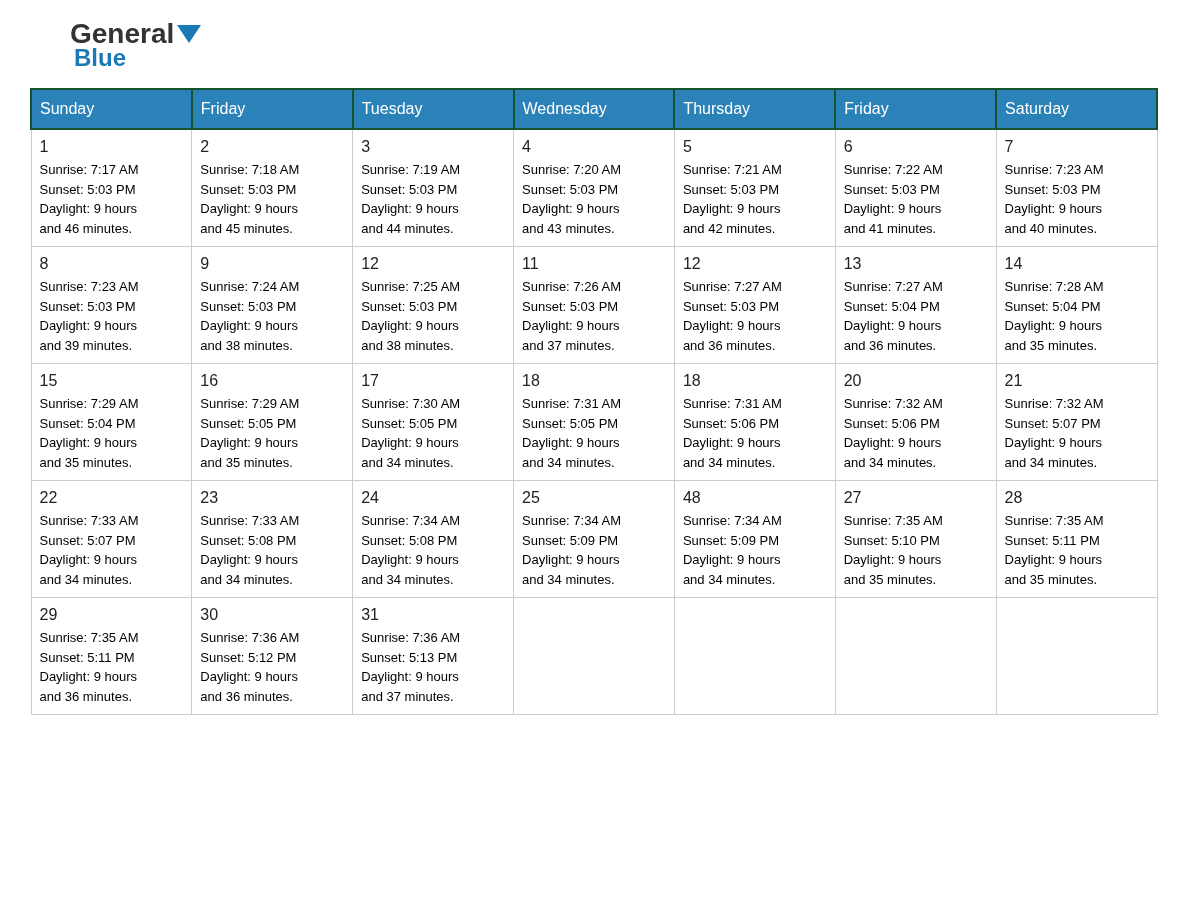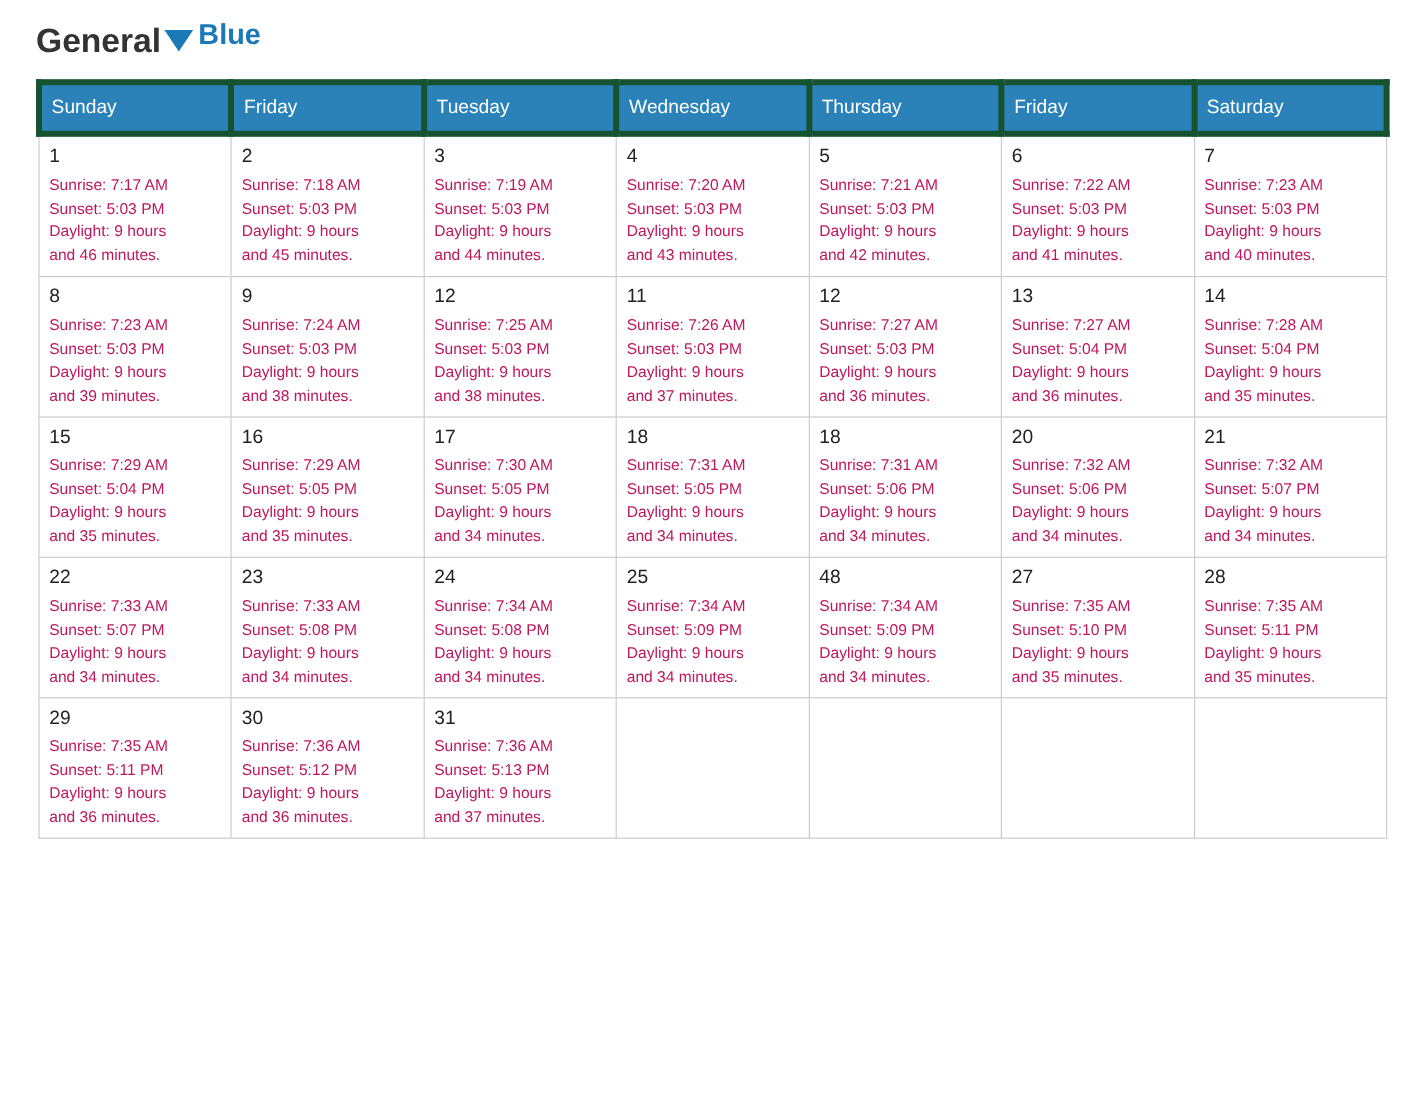--- a/index.html
+++ b/index.html
@@ -11,22 +11,23 @@
       min-height: 918px;
     }
     .header {
       display: flex;
       justify-content: space-between;
       align-items: flex-start;
       margin-bottom: 18px;
     }
     .logo {
       display: flex;
-      flex-direction: row;
+      flex-direction: column;
       line-height: 1;
+      margin-left: 40px;
     }
     .logo-text-general {
       font-size: 28px;
       font-weight: bold;
       color: #333;
       display: flex;
       align-items: center;
     }
     .logo-triangle {
       width: 0;
@@ -62,41 +63,41 @@
       width: 100%;
       border-collapse: collapse;
     }
     thead tr th {
       background-color: #2a82b8;
       color: #fff;
       font-size: 16px;
       font-weight: normal;
       padding: 10px 8px;
       text-align: left;
-      border: 5px solid #14532d;
+      border: 2px solid #14532d;
     }
     tbody tr td {
       vertical-align: top;
       padding: 8px 8px;
       font-size: 13.5px;
       color: #333;
       border: 1px solid #ccc;
       width: 14.28%;
       height: 110px;
     }
     tbody tr td .day-number {
       font-size: 16px;
       font-weight: normal;
       display: block;
       margin-bottom: 4px;
       color: #222;
     }
     tbody tr td .day-info {
       font-size: 13px;
-      color: #be185d;
+      color: #000000;
       line-height: 1.5;
     }
     tbody tr:last-child td {
       height: 100px;
     }
     .empty-cell {
       background: #fff;
     }
     tbody tr td {
       background: #fff;

